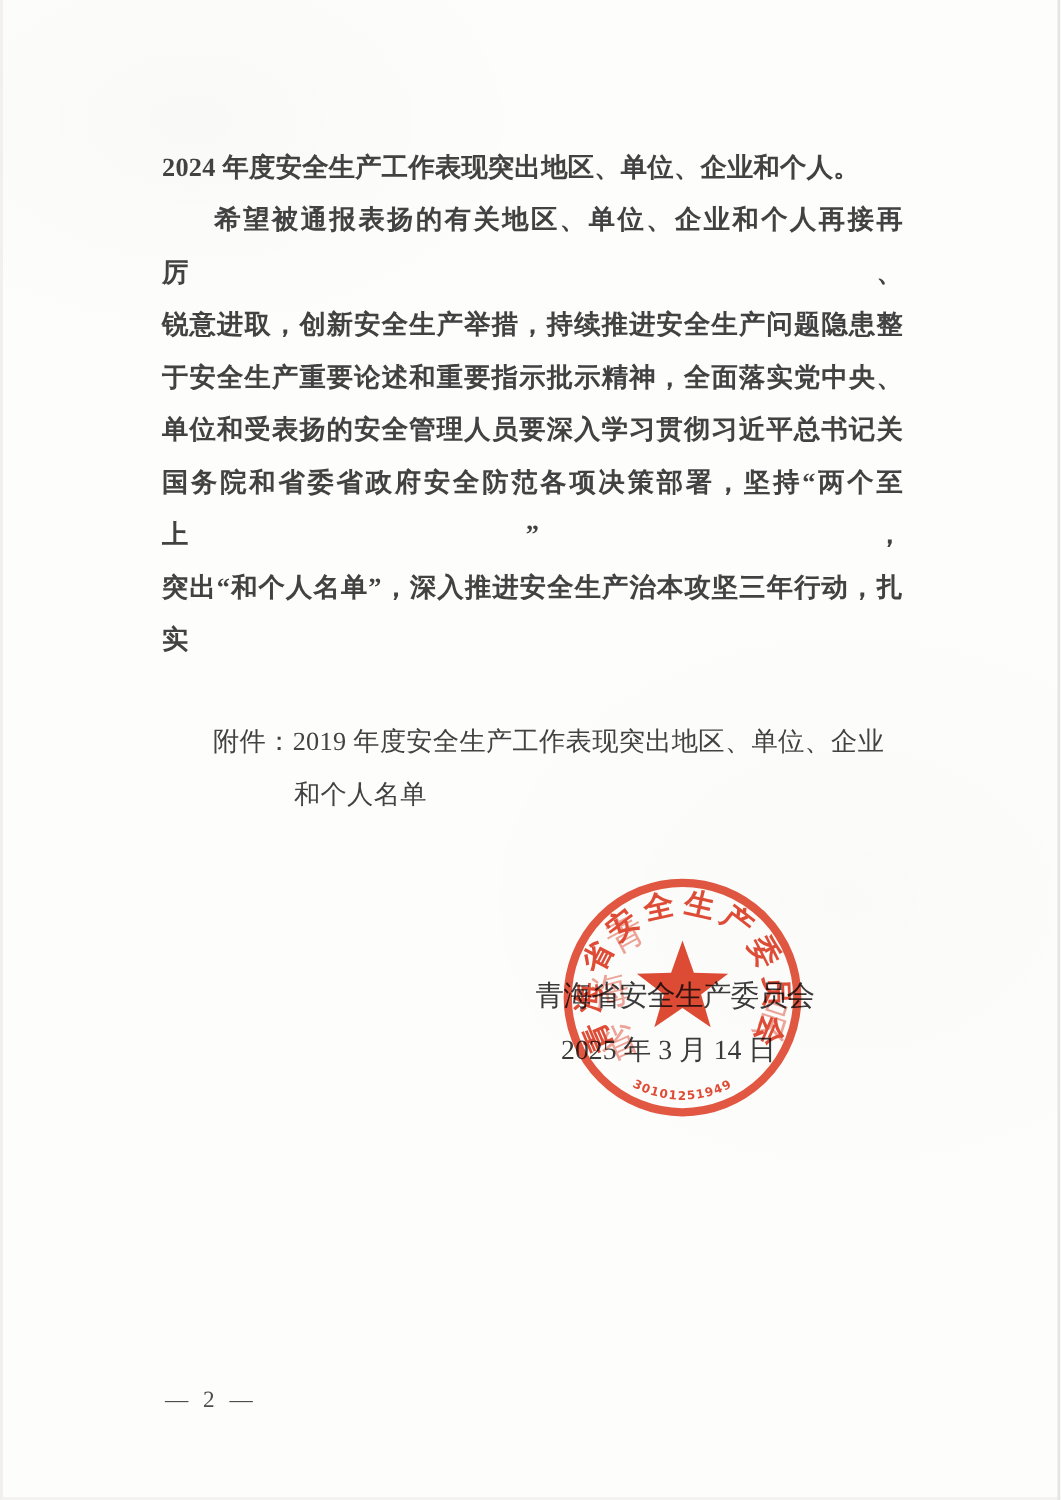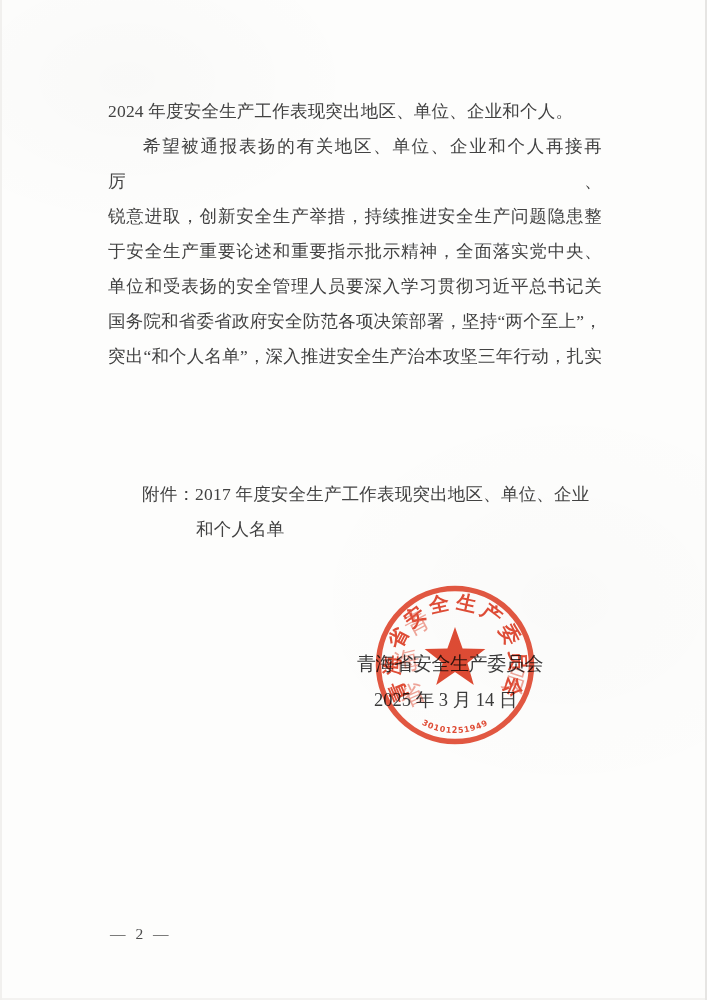--- a/index.html
+++ b/index.html
@@ -22,21 +22,21 @@
   .body-text {
     position: absolute;
     left: 108px;
     top: 94px;
     width: 494px;
     font-size: 17.5px;
     line-height: 35px;
     color: #424242;
     letter-spacing: 0.2px;
   }
-  .line { text-align: justify; text-align-last: justify; }
+  .line { text-align: justify; text-align-last: justify; font-weight: bold; }
   .line.natural { text-align: left; text-align-last: auto; }
   .line.indent { text-indent: 35px; }
 
   
   .attachment {
     position: absolute;
     left: 108px;
     top: 477px;
     width: 500px;
     font-size: 17.5px;
@@ -101,21 +101,21 @@
     <div class="line natural">2024 年度安全生产工作表现突出地区、单位、企业和个人。</div>
     <div class="line indent">希望被通报表扬的有关地区、单位、企业和个人再接再厉、</div>
     <div class="line">锐意进取，创新安全生产举措，持续推进安全生产问题隐患整</div>
     <div class="line">于安全生产重要论述和重要指示批示精神，全面落实党中央、</div>
     <div class="line">单位和受表扬的安全管理人员要深入学习贯彻习近平总书记关</div>
     <div class="line">国务院和省委省政府安全防范各项决策部署，坚持“两个至上”，</div>
     <div class="line">突出“和个人名单”，深入推进安全生产治本攻坚三年行动，扎实</div>
   </div>
 
   <div class="attachment">
-    <div class="att-line1">附件：2017 年度安全生产工作表现突出地区、单位、企业</div>
+    <div class="att-line1">附件：2019 年度安全生产工作表现突出地区、单位、企业</div>
     <div class="att-line2">和个人名单</div>
   </div>
 
   <div class="sig-org">青海省安全生产委员会</div>
   <div class="sig-date">2025 年 3 月 14 日</div>
 
   <div class="seal">
     <svg viewBox="0 0 170 170" xmlns="http://www.w3.org/2000/svg">
       <defs>
         <path id="ringPath" d="M 39.1 117.1 A 56 56 0 1 1 130.9 117.1" fill="none"></path>

